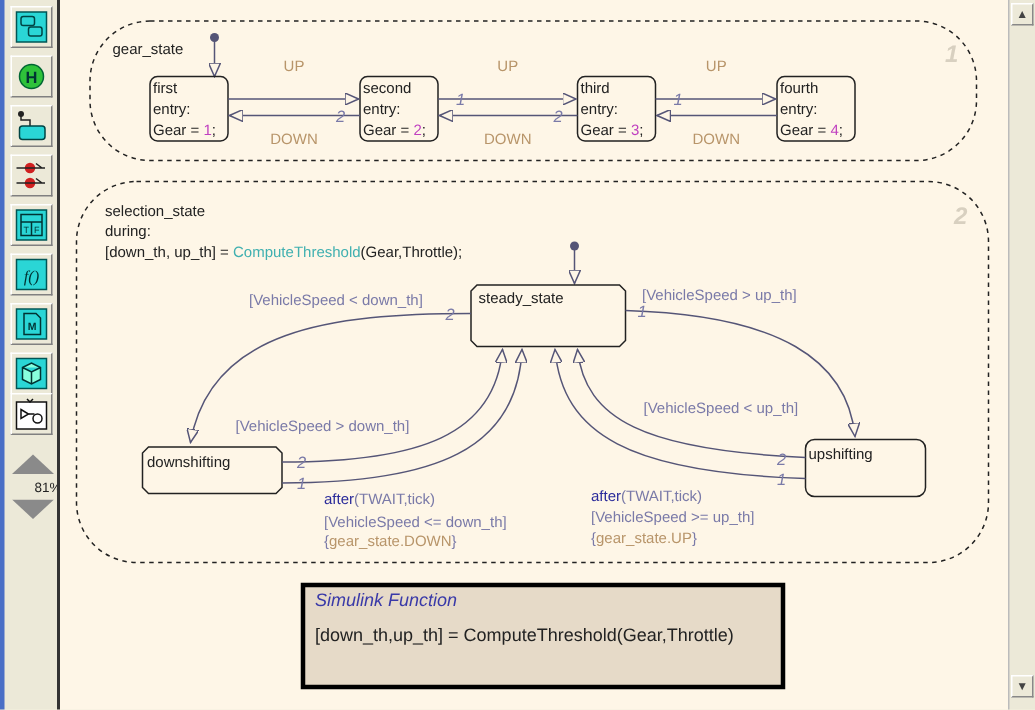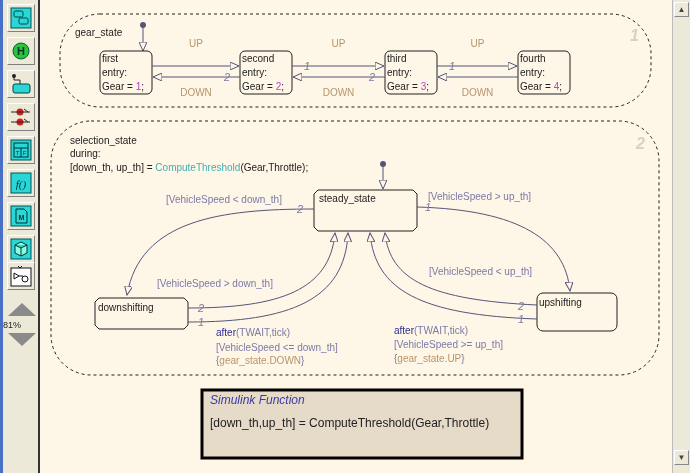--- a/index.html
+++ b/index.html
@@ -1,21 +1,21 @@
 <!DOCTYPE html>
 <html><head>
 <meta charset="utf-8">
 <style>
   html, body { margin:0; padding:0; }
   body { width:690px; height:473px; overflow:hidden; background:#ece9d8; font-family:"Liberation Sans", sans-serif; position:relative; }
   #toolbar { position:absolute; left:0; top:0; width:38px; height:473px; background:#ece9d8; border-left:3px solid #4a6fc6; box-sizing:border-box; }
   .tb-btn { position:absolute; left:4px; width:28px; height:28px; background:#ece9d8; border:1px solid #fff; border-right-color:#808080; border-bottom-color:#808080; box-sizing:border-box; display:flex; align-items:center; justify-content:center; }
   .tb-btn svg { width:22px; height:22px; }
   #zoom-up, #zoom-down { position:absolute; left:4px; width:30px; height:14px; }
-  #zoom-label { position:absolute; left:0; width:38px; top:320px; text-align:left; font-size:9px; color:#222; }
+  #zoom-label { position:absolute; left:0; width:38px; top:320px; text-align:right; font-size:9px; color:#222; }
   #canvas-frame { position:absolute; left:38px; top:0; width:634px; height:473px; background:#fef6e7; border-left:2px solid #333; box-sizing:border-box; }
   #vscroll { position:absolute; left:672px; top:0; width:18px; height:473px; background:#ece9d8; border-left:1px solid #bbb; box-sizing:border-box; }
   .sb-btn { position:absolute; left:1px; width:15px; height:15px; background:#ece9d8; border:1px solid #fff; border-right-color:#888; border-bottom-color:#888; box-sizing:border-box; font-size:8px; color:#444; display:flex; align-items:center; justify-content:center; }
   #diagram { position:absolute; left:0; top:0; width:690px; height:473px; }
   .txt { font-family:"Liberation Sans", sans-serif; font-size:10px; }
 </style>
 </head>
 <body>
 
 <div id="toolbar">

